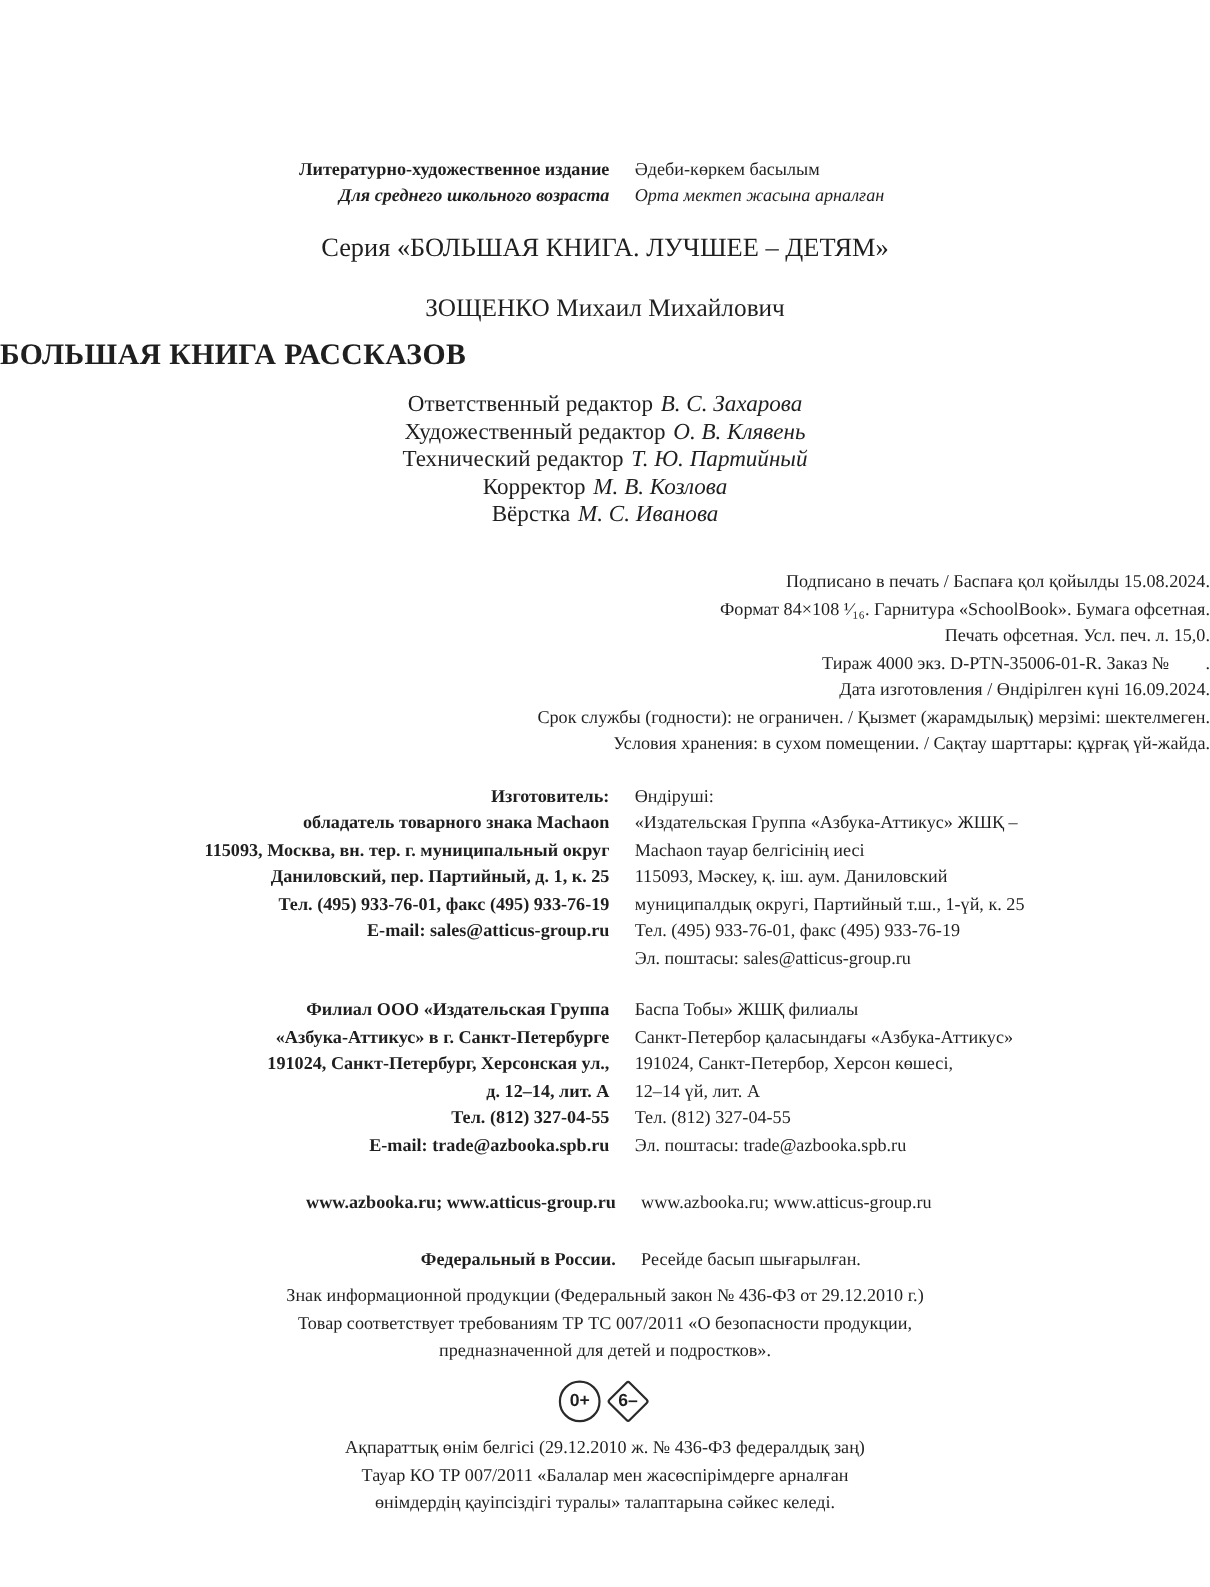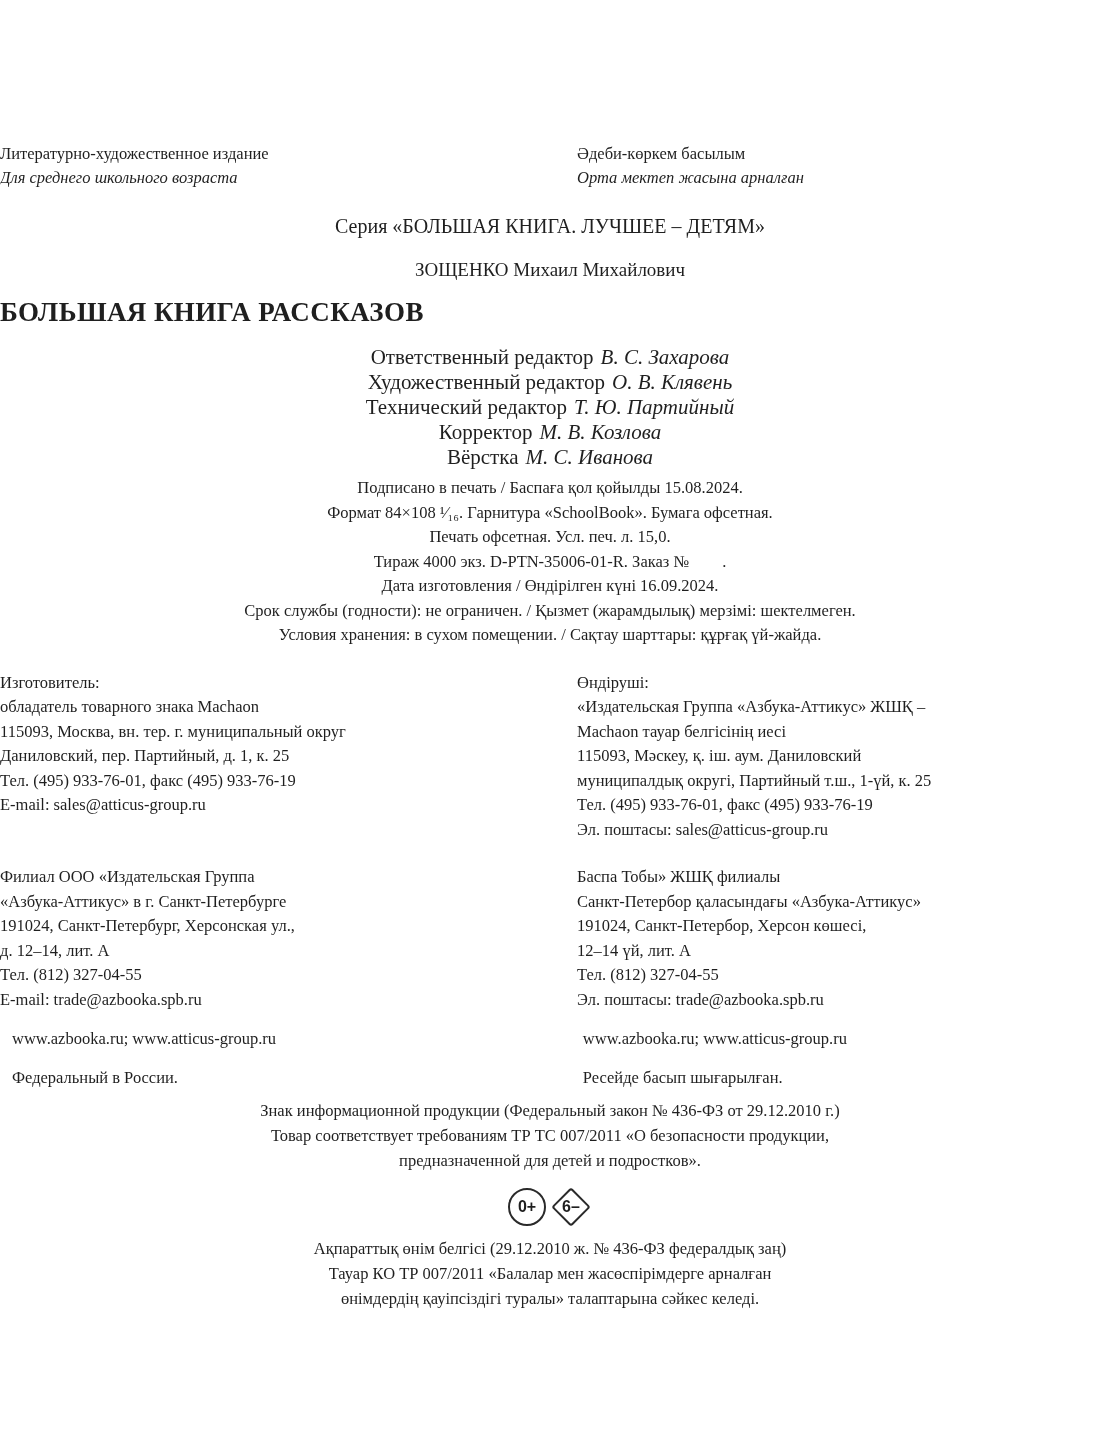--- a/index.html
+++ b/index.html
@@ -12,39 +12,39 @@
     font-family: "Liberation Serif", "DejaVu Serif", serif;
     font-size: 16.5px;
     line-height: 24px;
     overflow: hidden;
   }
   .page { padding-top: 142px; }
   .center { text-align: center; }
   .italic { font-style: italic; }
 
   .two-col { display: flex; width: 1100px; }
-  .col-left  { width: 565px; padding-right: 11px; }
+  .col-left  { width: 565px; text-align: right; padding-right: 11px; font-weight: bold; }
   .col-right { width: 535px; text-align: left;  padding-left: 12px; }
 
-  .series { margin-top: 24px; font-size: 20px; }
-  .author { margin-top: 20px; font-size: 19px; }
+  .series { margin-top: 24px; font-size: 24px; }
+  .author { margin-top: 30px; font-size: 23px; }
   .book-title {
     margin: 13px 0 0 0;
     font-size: 27px;
     line-height: 34px;
     font-weight: bold;
     letter-spacing: 0.4px;
   }
 
   .staff-block { margin-top: 16px; font-size: 21px; line-height: 25px; }
   .staff-name { font-style: italic; margin-left: 7px; }
 
-  .print-block { margin-top: 6px; line-height: 24.5px; }
+  .print-block { margin-top: 37px; line-height: 24.5px; text-align: right; }
   .addr-block  { margin-top: 23px; line-height: 24.5px; }
-  .row-block   { margin-top: 15px; padding-left: 12px; }
+  .row-block   { margin-top: 28px; padding-left: 12px; }
 
   .cert-block  { margin-top: 26px; line-height: 25px; }
   .sign-block  { margin-top: 8px; line-height: 25px; }
 
   .age-row {
     margin-top: 13px;
     display: flex;
     justify-content: center;
     align-items: center;
     gap: 4px;

